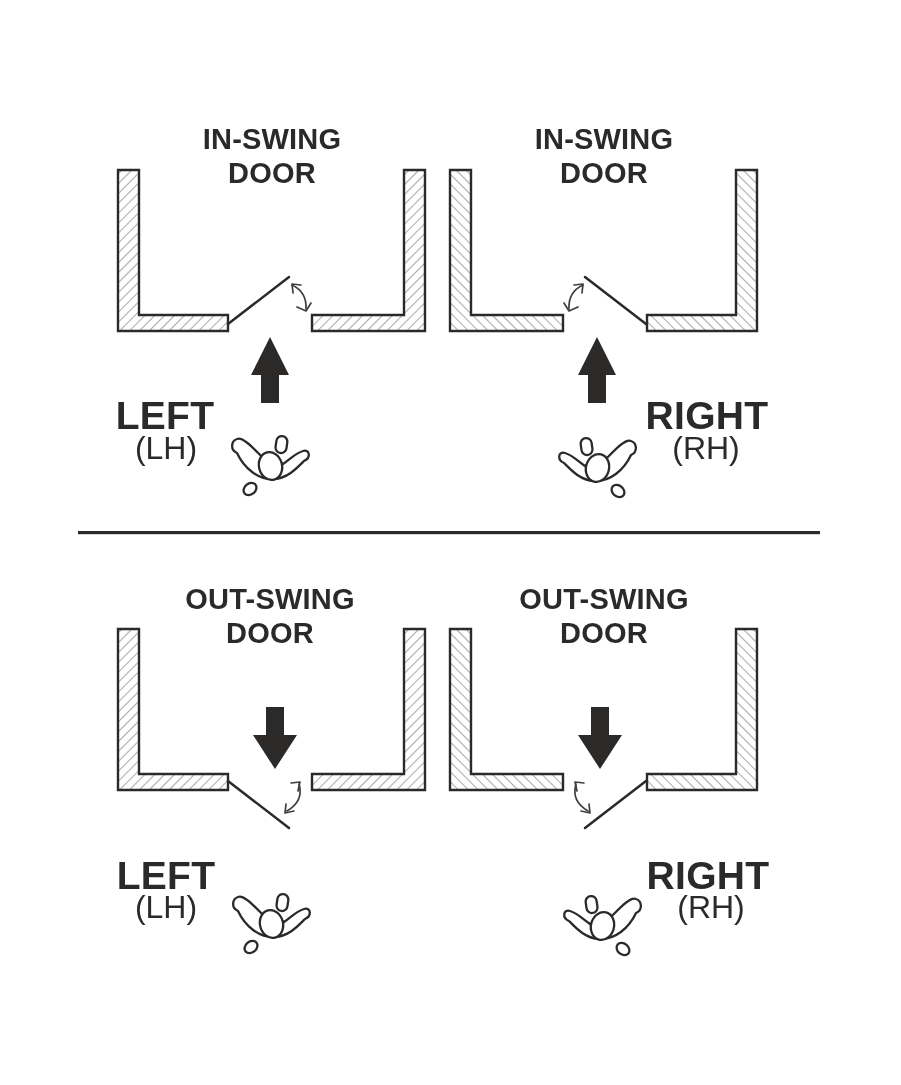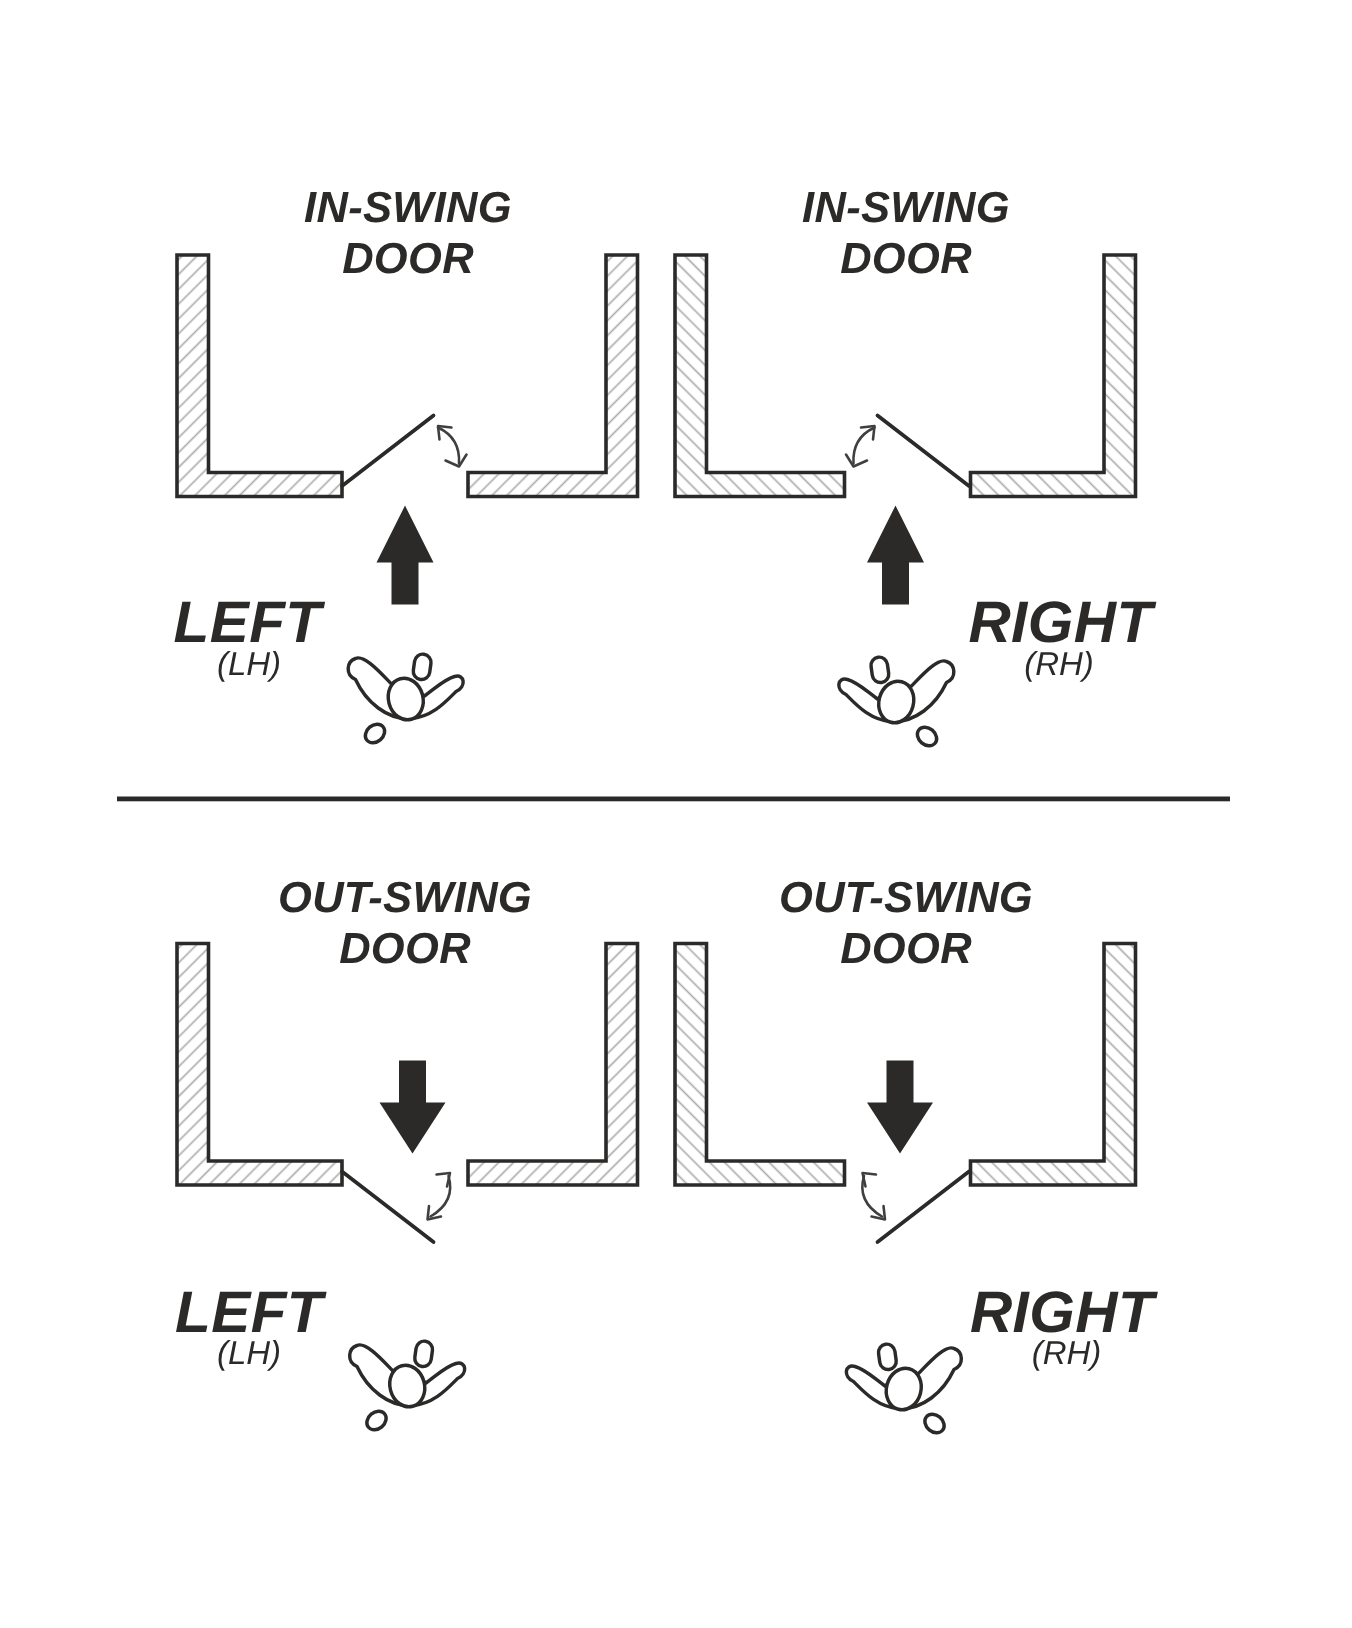--- a/index.html
+++ b/index.html
@@ -10,35 +10,34 @@
     position:relative;
     overflow:hidden;
   }
   .stage{position:absolute;left:0;top:0;width:901px;height:1085px;}
   .lbl{
     position:absolute;
     color:#2b2a29;
     white-space:nowrap;
     transform:translateX(-50%);
     text-align:center;
-    font-style:italic;
   }
   .title{
     font-size:29px;
     font-weight:bold;
     line-height:34px;
     letter-spacing:.2px;
   }
   .hand{
     font-size:39px;
     font-weight:bold;
     letter-spacing:.3px;
   }
   .abbr{
-    font-size:22px;
+    font-size:32px;
     font-weight:normal;
   }
   svg{position:absolute;left:0;top:0;}
 </style>
 </head>
 <body>
 
 <div class="stage">
 
   <svg width="901" height="1085" viewBox="0 0 901 1085">

